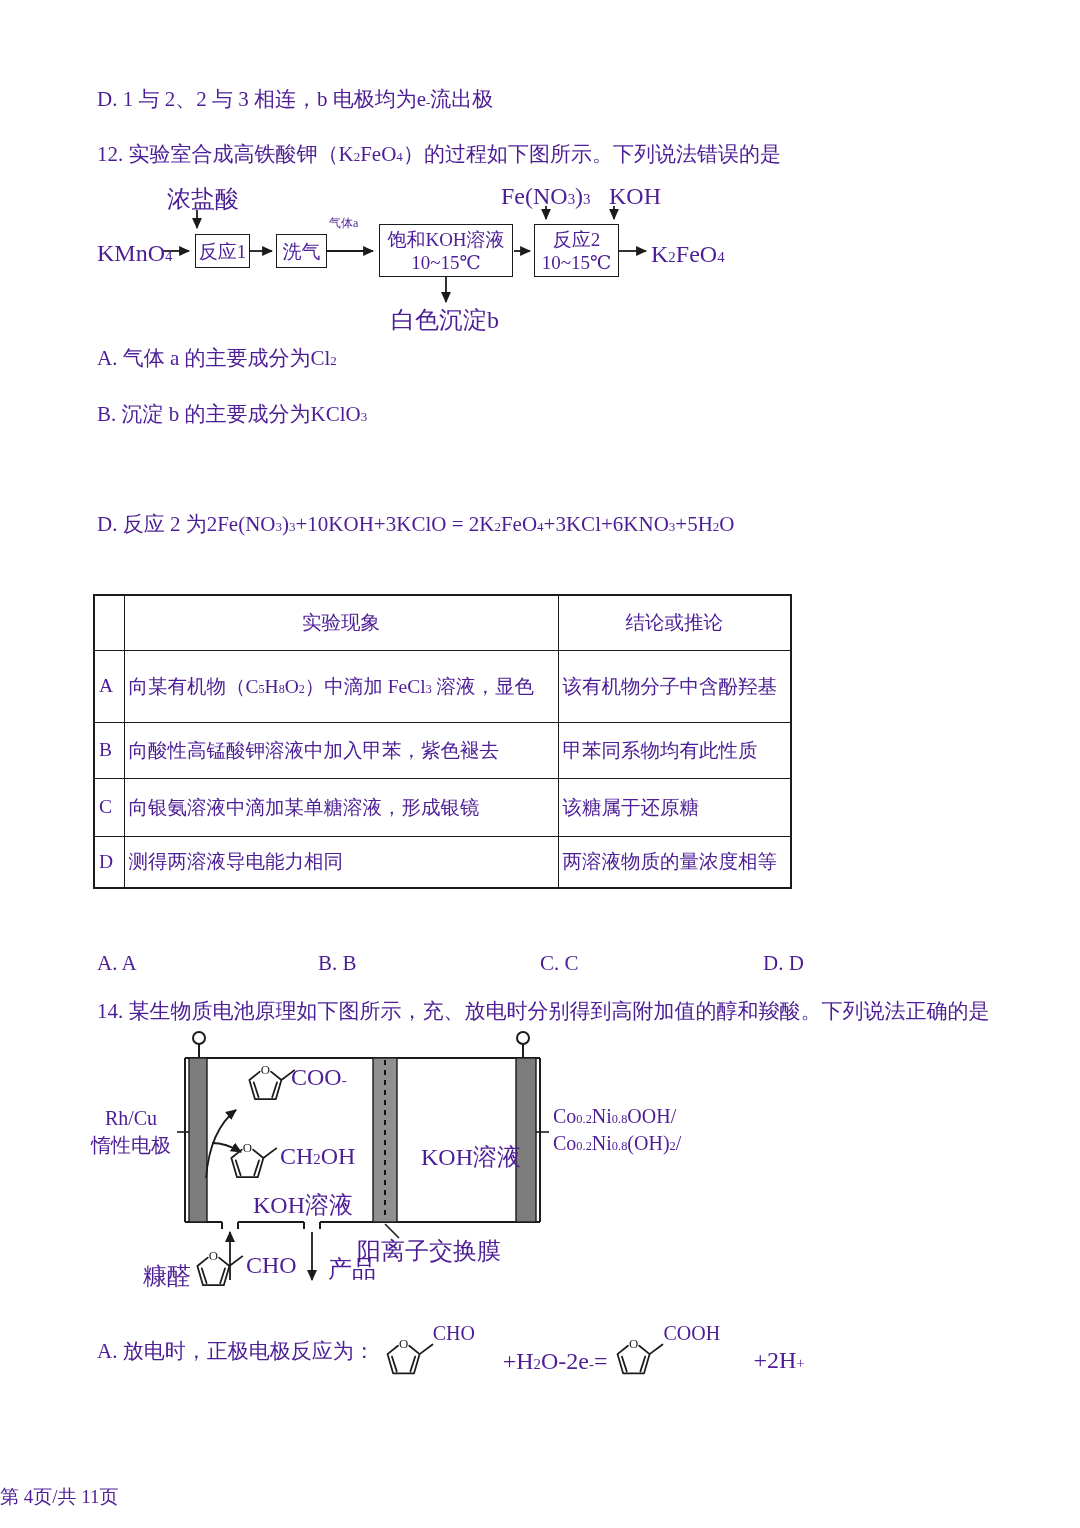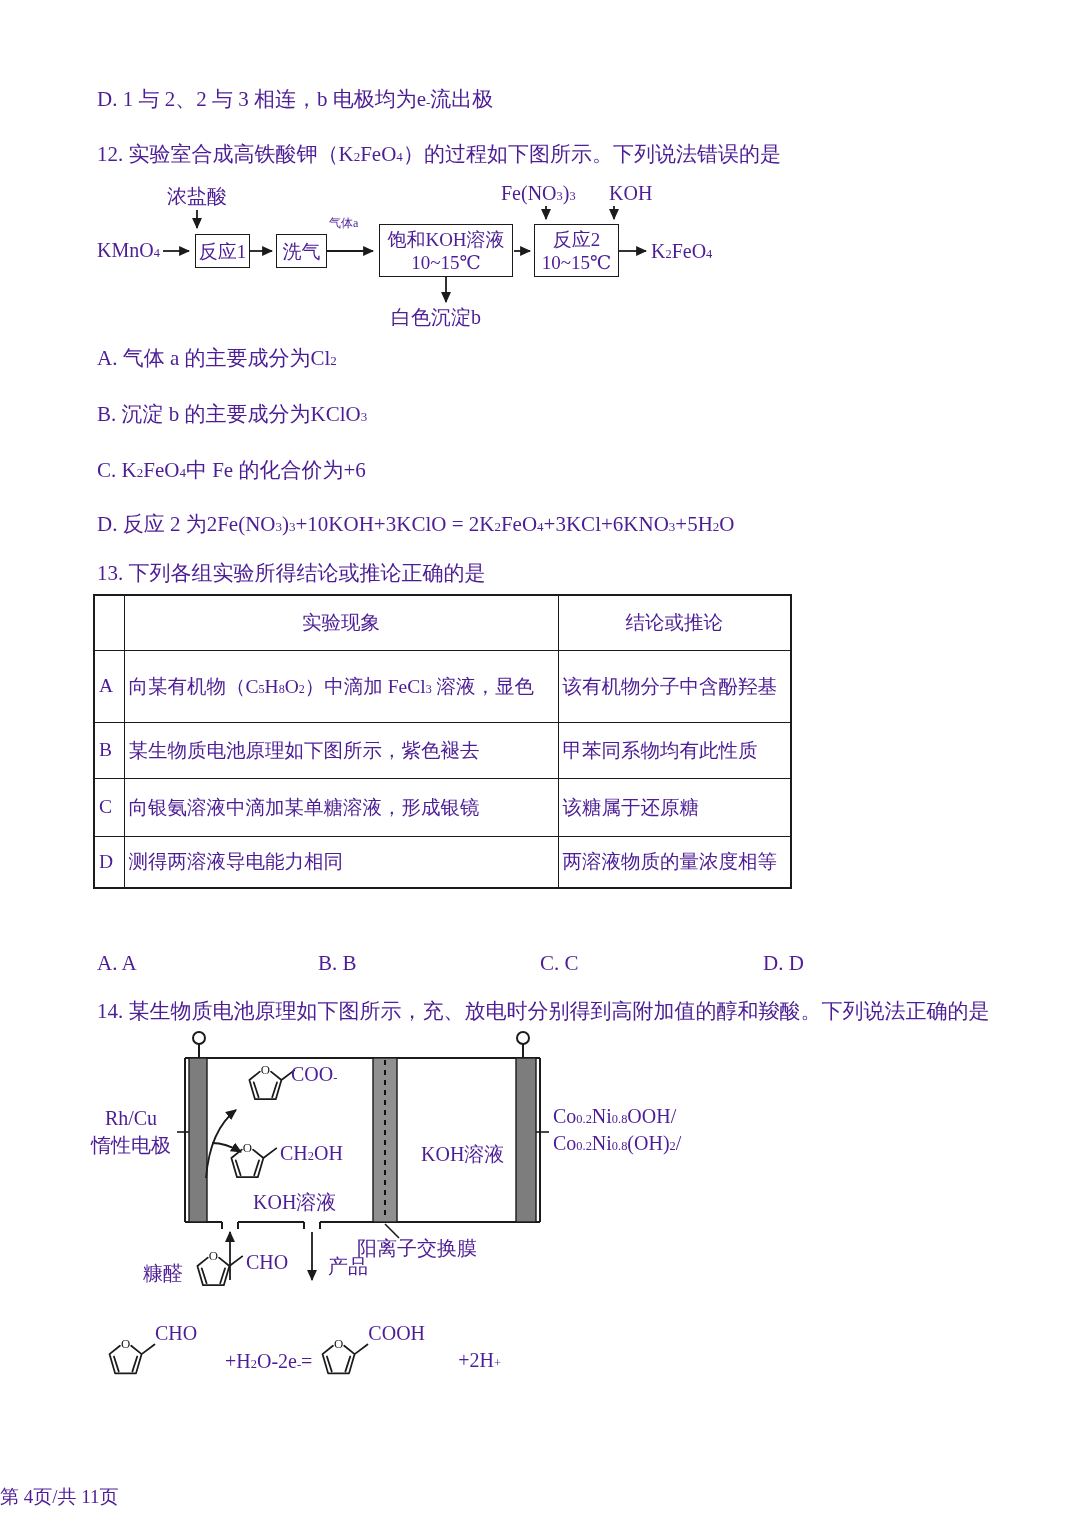--- a/index.html
+++ b/index.html
@@ -3,21 +3,21 @@
 <meta charset="utf-8">
 <style>
   html,body{margin:0;padding:0;background:#e8e8e8;}
   .page{
     position:relative; width:1080px; height:1528px; background:#ffffff;
     font-family:"Liberation Serif","DejaVu Serif",serif; color:#4c1d95;
     overflow:hidden; margin:0 auto;
   }
   .abs{position:absolute;}
   .t{font-size:21px; line-height:1.3; white-space:nowrap;}
-  .t20{font-size:20px; line-height:1.25; white-space:nowrap;}
+  .t20{font-size:24px; line-height:1.25; white-space:nowrap;}
   .t19{font-size:12px; line-height:1.2; white-space:nowrap;}
   sub{font-size:62%; vertical-align:-18%; line-height:0;}
   sup{font-size:62%; vertical-align:30%; line-height:0;}
   .fbox{
     border:1.8px solid #1b1b1b; background:#fff; box-sizing:border-box;
     display:flex; flex-direction:column; align-items:center; justify-content:center;
     text-align:center; font-size:19px; line-height:23px; white-space:nowrap;
   }
   table.q13{
     border-collapse:collapse; width:697px; table-layout:fixed;
@@ -85,45 +85,43 @@
     <div class="abs t20" style="left:514px; top:3px">KOH</div>
     <div class="fbox abs" style="left:439px; top:46px; width:85px; height:53px">
       <span>反应2</span>
       <span>10~15℃</span>
     </div>
     <div class="abs t20" style="left:556px; top:61px">K<sub>2</sub>FeO<sub>4</sub></div>
   </div>
 
   <div class="abs t" style="left:97px; top:345px">A. 气体 a 的主要成分为Cl<sub>2</sub></div>
   <div class="abs t" style="left:97px; top:401px">B. 沉淀 b 的主要成分为KClO<sub>3</sub></div>
-  <div class="abs t" style="left:97px; top:457px">C. K<sub>2</sub>FeO<sub>4</sub>中 Fe 的化合价为+6</div>
   <div class="abs t" style="left:97px; top:511px">D. 反应 2 为2Fe(NO<sub>3</sub>)<sub>3</sub>+10KOH+3KClO = 2K<sub>2</sub>FeO<sub>4</sub>+3KCl+6KNO<sub>3</sub>+5H<sub>2</sub>O</div>
 
-  <div class="abs t" style="left:97px; top:560px">13. 下列各组实验所得结论或推论正确的是</div>
 
   <table class="q13 abs" style="left:93px; top:594px">
     <colgroup>
         <col style="width:30px">
         <col style="width:434px">
         <col style="width:233px">
       </colgroup>
     <tbody>
         <tr style="height:55px">
       <th></th>
       <th>实验现象</th>
       <th>结论或推论</th>
     </tr>
     <tr style="height:72px">
       <td>A</td>
       <td>向某有机物（C<sub>5</sub>H<sub>8</sub>O<sub>2</sub>）中滴加 FeCl<sub>3</sub> 溶液，显色</td>
       <td>该有机物分子中含酚羟基</td>
     </tr>
     <tr style="height:56px">
       <td>B</td>
-      <td>某生物质电池原理如下图所示，紫色褪去</td>
+      <td>向酸性高锰酸钾溶液中加入甲苯，紫色褪去</td>
       <td>甲苯同系物均有此性质</td>
     </tr>
     <tr style="height:58px">
       <td>C</td>
       <td>向银氨溶液中滴加某单糖溶液，形成银镜</td>
       <td>该糖属于还原糖</td>
     </tr>
     <tr style="height:52px">
       <td>D</td>
       <td>测得两溶液导电能力相同</td>
@@ -208,20 +206,21 @@
       <div>Co<sub>0.2</sub>Ni<sub>0.8</sub>OOH/</div>
       <div>Co<sub>0.2</sub>Ni<sub>0.8</sub>(OH)<sub>2</sub>/</div>
     </div>
     <div class="abs t20" style="left:272px; top:206px">阳离子交换膜</div>
     <div class="abs t20" style="left:58px; top:231px">糠醛</div>
     <div class="abs t20" style="left:161px; top:220px">CHO</div>
     <div class="abs t20" style="left:243px; top:224px">产品</div>
   </div>
 
   <div class="abs" style="left:97px; top:1312px; width:920px; height:80px; display:flex; align-items:center">
+    <span class="t">A. 放电时，正极电极反应为：</span>
     <span class="struct" style="width:122px; height:60px; margin-left:6px">
       <svg class="abs" style="left:0; top:12px" width="58" height="45" viewBox="0 0 72 56">
         <use href="#furan"></use>
         <text x="28" y="17" font-size="16" text-anchor="middle" fill="#1b1b1b">O</text>
       </svg>
       <span class="grp" style="left:52px; top:0">CHO</span>
     </span>
     <span class="t20" style="position:relative; top:9px">+H<sub>2</sub>O-2e<sup>-</sup>=</span>
     <span class="struct" style="width:134px; height:60px; margin-left:4px">
       <svg class="abs" style="left:0; top:12px" width="58" height="45" viewBox="0 0 72 56">

